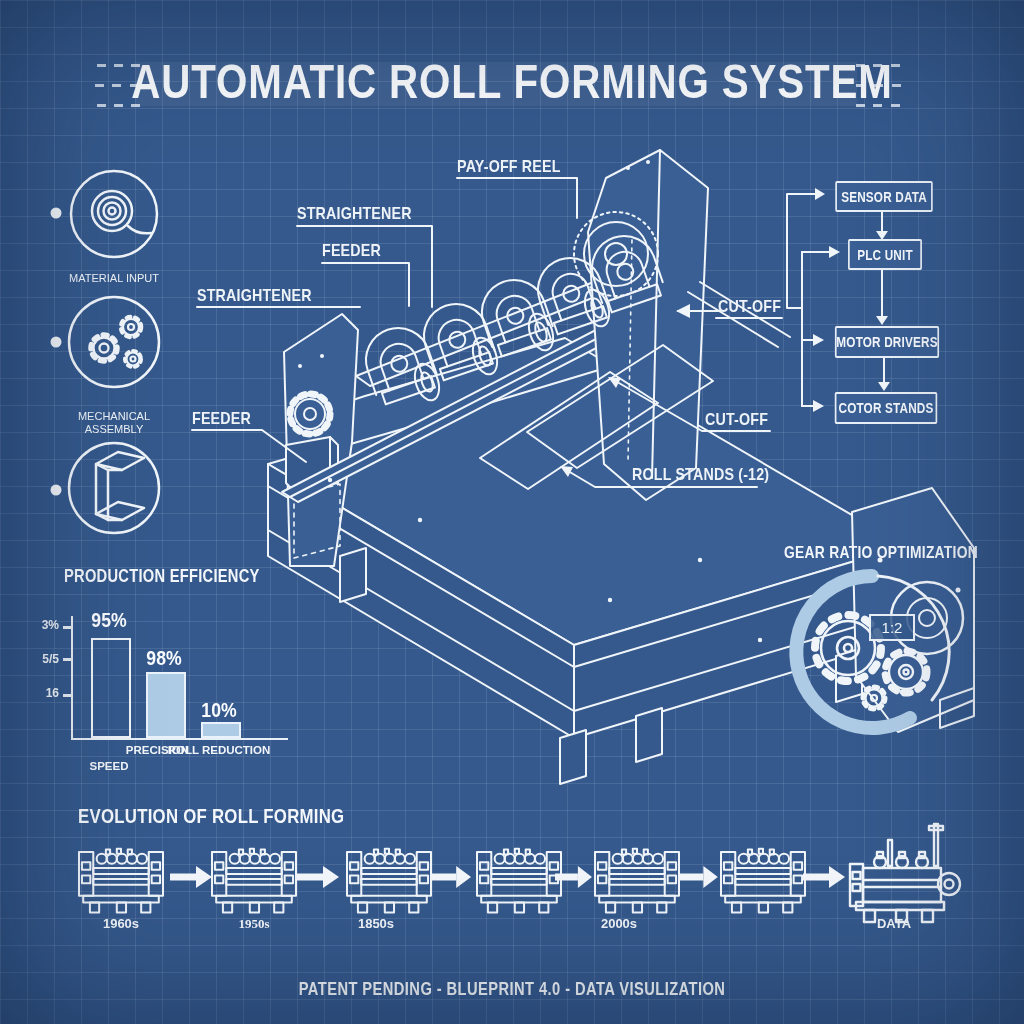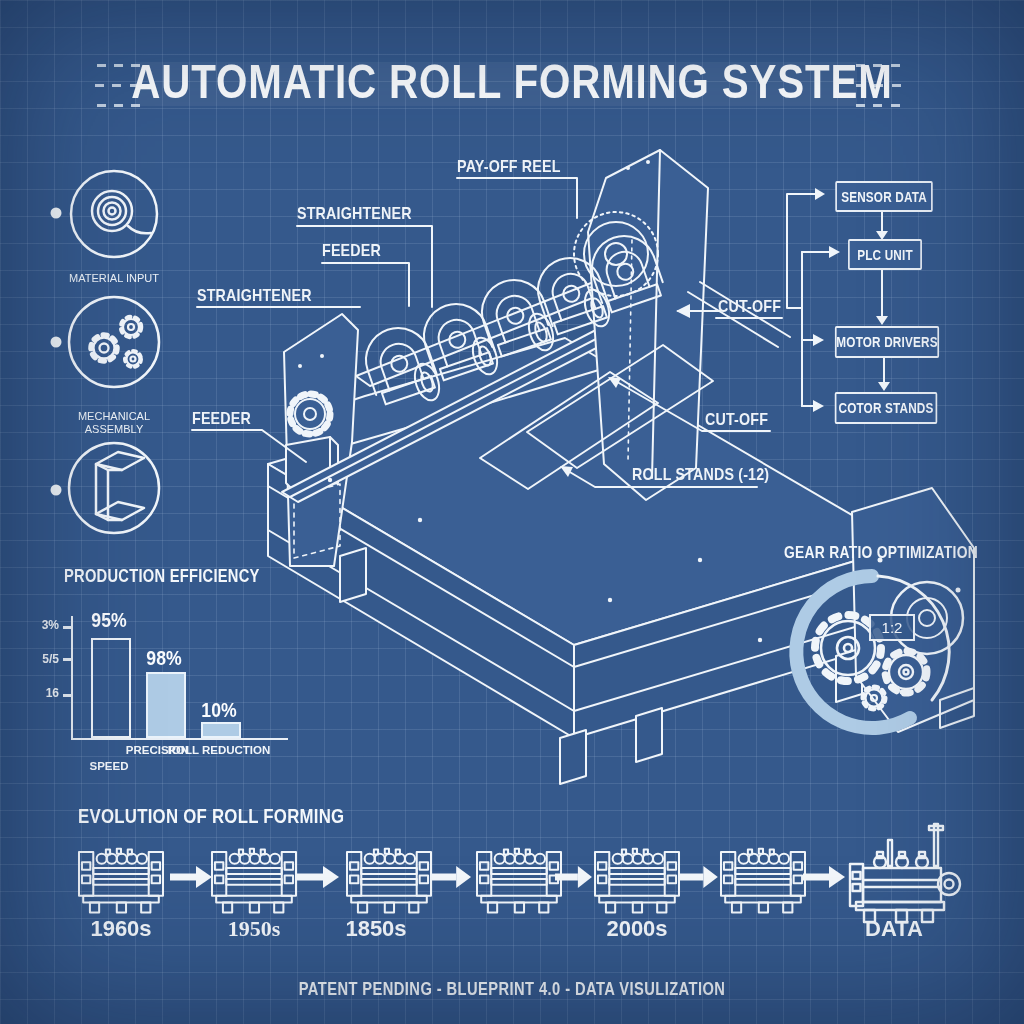--- a/index.html
+++ b/index.html
@@ -31,21 +31,21 @@
   
   .chart{position:absolute;left:71px;top:616px;width:215px;height:122px;
     border-left:2.5px solid #e9eff6;border-bottom:2.5px solid #e9eff6;}
   .tick{position:absolute;left:-10px;width:10px;height:2.5px;background:#e9eff6;}
   .ticklab{position:absolute;left:-42px;width:28px;text-align:right;font-size:12px;font-weight:700;}
   .bar{position:absolute;bottom:0;}
   .bar.outline{border:2.5px solid #eef3f8;background:transparent;}
   .bar.fill{border:2px solid rgba(245,250,255,.85);background:#aecbe5;}
   .val{position:absolute;text-align:center;font-size:21px;font-weight:700;color:#fafcfe;}
   .cat{position:absolute;top:128px;text-align:center;font-size:11.5px;font-weight:700;white-space:nowrap;}
-  .year{position:absolute;top:916px;width:80px;text-align:center;font-size:22px;font-weight:700;}
+  .year{position:absolute;top:916px;width:80px;text-align:center;font-size:13px;font-weight:700;}
   .footer{left:0;right:0;top:979px;text-align:center;font-size:17.5px;font-weight:700;letter-spacing:.5px;color:#f3f7fb;}
 </style>
 </head>
 <body>
 
 <div class="page">
 
   <svg width="1024" height="1024" viewBox="0 0 1024 1024" fill="none" stroke="#f0f5fa" stroke-width="2" stroke-linejoin="round" stroke-linecap="round">
 
     <rect x="135" y="62" width="722" height="44" fill="#ffffff" opacity="0.06" stroke="none"></rect>
@@ -406,18 +406,18 @@
 
     <div class="cat" style="left:0px;width:72px;margin-top:16px;">SPEED</div>
     <div class="cat" style="left:44px;width:81px;">PRECISION</div>
     <div class="cat" style="left:86px;width:120px;">ROLL REDUCTION</div>
   </div>
 
   <div class="abs sec-head cxl" style="left:78px;top:805px;font-size:20px;">EVOLUTION OF ROLL FORMING</div>
   <div class="year" style="left:81px;">1960s</div>
   <div class="year" style="left:214px;font-family:Liberation Serif, serif;">1950s</div>
   <div class="year" style="left:336px;">1850s</div>
-  <div class="year" style="left:597px;">2000s</div>
+  <div class="year" style="left:579px;">2000s</div>
   <div class="year" style="left:854px;">DATA</div>
 
   <div class="abs footer cxc">PATENT PENDING - BLUEPRINT 4.0 - DATA VISULIZATION</div>
 
 </div>
 
 </body></html>

